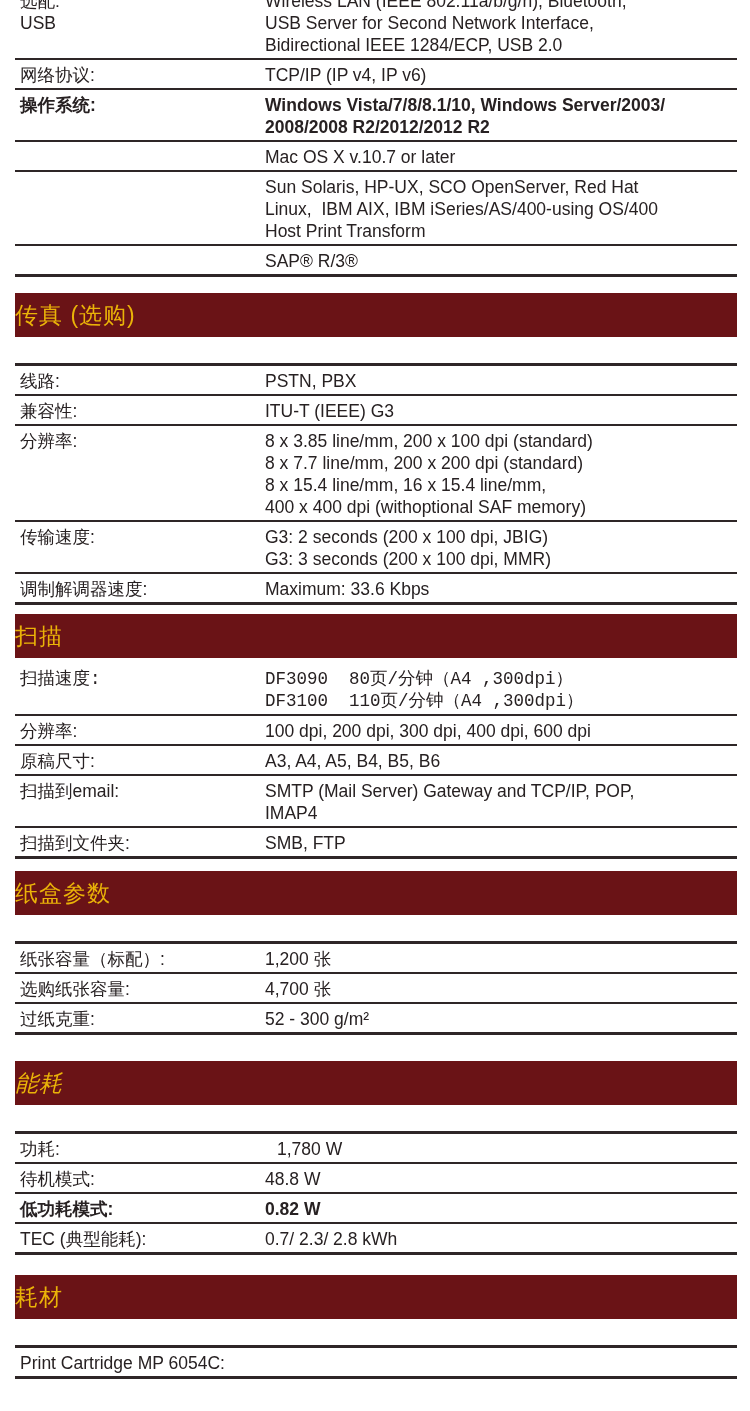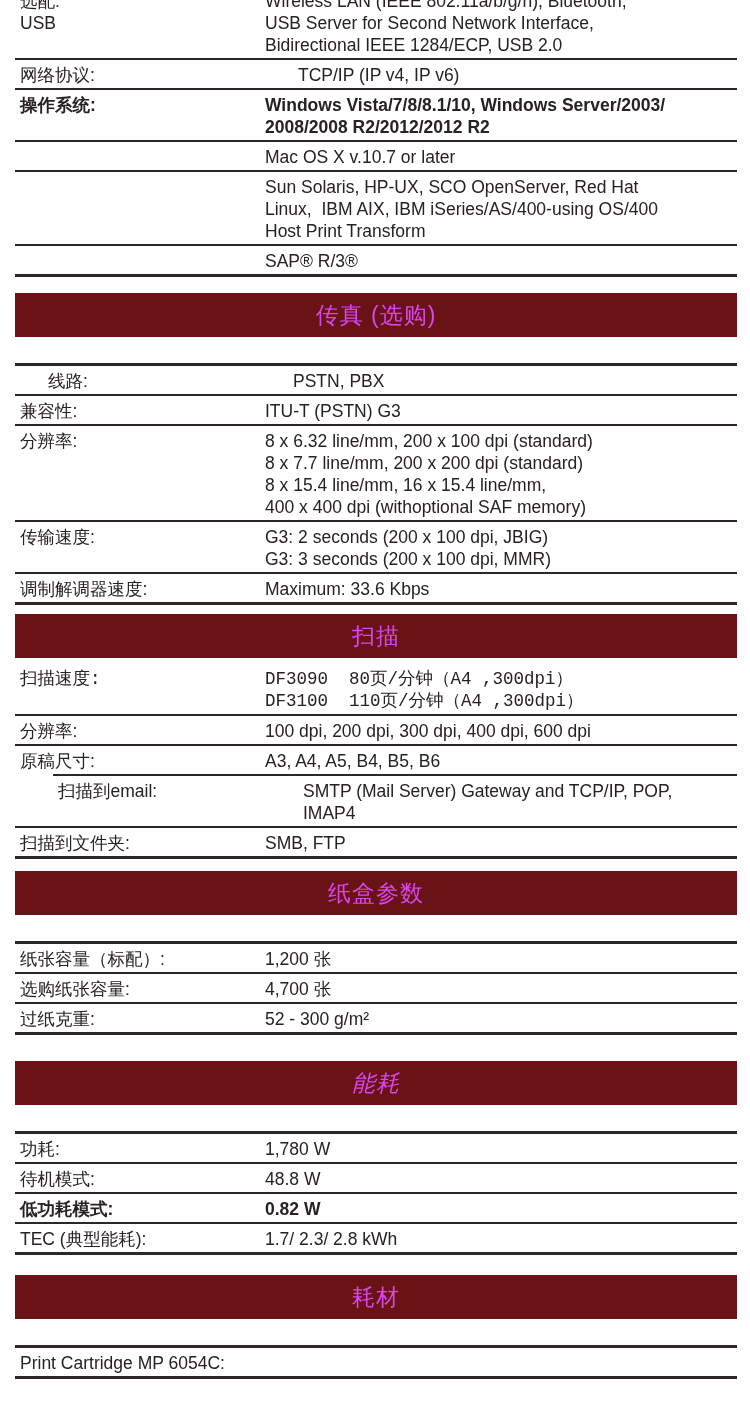--- a/index.html
+++ b/index.html
@@ -5,21 +5,21 @@
   html,body{margin:0;padding:0;background:#ffffff;}
   body{
     width:750px;height:1411px;overflow:hidden;position:relative;
     font-family:"Liberation Sans","DejaVu Sans",sans-serif;
     color:#272122;
   }
   #doc{width:750px;}
   section{display:block;}
   .bar{
     margin:13px 13px 0 15px;height:44px;line-height:44px;
-    text-align:center;color:#d946ef;font-size:23px;letter-spacing:1px;
+    color:#eab308;font-size:23px;letter-spacing:1px;
   }
   .rows{
     margin:26px 13px 0 15px;
     border-top:3px solid #2e2627;
     border-bottom:3px solid #2e2627;
   }
   .row{
     display:flex;align-items:flex-start;
     padding:4px 0 2px 0;
     font-size:17.5px;line-height:22px;
@@ -47,21 +47,21 @@
           <div class="label">
             <div class="tline">选配:</div>
             <div class="tline">USB</div>
           </div>
           <div class="value">
             <div class="tline">Wireless LAN (IEEE 802.11a/b/g/n), Bluetooth,</div>
             <div class="tline">USB Server for Second Network Interface,</div>
             <div class="tline">Bidirectional IEEE 1284/ECP, USB 2.0</div>
           </div>
         </div>
-        <div class="row" style="border-color: rgb(46, 38, 39); gap: 33px;">
+        <div class="row" style="border-color: rgb(46, 38, 39);">
           <div class="label">
             <div class="tline">网络协议:</div>
           </div>
           <div class="value">
             <div class="tline">TCP/IP (IP v4, IP v6)</div>
           </div>
         </div>
         <div class="row" style="border-color: rgb(46, 38, 39); font-weight: bold;">
           <div class="label">
             <div class="tline">操作系统:</div>
@@ -89,42 +89,42 @@
           <div class="label"></div>
           <div class="value">
             <div class="tline">SAP® R/3®</div>
           </div>
         </div>
       </div>
     </section>
     <section data-sec="fax">
       <div class="bar" style="background: rgb(106, 19, 22);"><span>传真 (选购)</span></div>
       <div class="rows" style="border-color: rgb(46, 38, 39);">
-        <div class="row" style="border-color: rgb(46, 38, 39); margin-left: 28px;">
+        <div class="row" style="border-color: rgb(46, 38, 39);">
           <div class="label">
             <div class="tline">线路:</div>
           </div>
           <div class="value">
             <div class="tline">PSTN, PBX</div>
           </div>
         </div>
         <div class="row" style="border-color: rgb(46, 38, 39);">
           <div class="label">
             <div class="tline">兼容性:</div>
           </div>
           <div class="value">
-            <div class="tline">ITU-T (PSTN) G3</div>
+            <div class="tline">ITU-T (IEEE) G3</div>
           </div>
         </div>
         <div class="row" style="border-color: rgb(46, 38, 39);">
           <div class="label">
             <div class="tline">分辨率:</div>
           </div>
           <div class="value">
-            <div class="tline">8 x 6.32 line/mm, 200 x 100 dpi (standard)</div>
+            <div class="tline">8 x 3.85 line/mm, 200 x 100 dpi (standard)</div>
             <div class="tline">8 x 7.7 line/mm, 200 x 200 dpi (standard)</div>
             <div class="tline">8 x 15.4 line/mm, 16 x 15.4 line/mm,</div>
             <div class="tline">400 x 400 dpi (withoptional SAF memory)</div>
           </div>
         </div>
         <div class="row" style="border-color: rgb(46, 38, 39);">
           <div class="label">
             <div class="tline">传输速度:</div>
           </div>
           <div class="value">
@@ -163,21 +163,21 @@
           </div>
         </div>
         <div class="row" style="border-color: rgb(46, 38, 39);">
           <div class="label">
             <div class="tline">原稿尺寸:</div>
           </div>
           <div class="value">
             <div class="tline">A3, A4, A5, B4, B5, B6</div>
           </div>
         </div>
-        <div class="row" style="border-color: rgb(46, 38, 39); margin-left: 38px;">
+        <div class="row" style="border-color: rgb(46, 38, 39);">
           <div class="label">
             <div class="tline">扫描到email:</div>
           </div>
           <div class="value">
             <div class="tline">SMTP (Mail Server) Gateway and TCP/IP, POP,</div>
             <div class="tline">IMAP4</div>
           </div>
         </div>
         <div class="row" style="border-color: rgb(46, 38, 39);">
           <div class="label">
@@ -214,21 +214,21 @@
           </div>
           <div class="value">
             <div class="tline">52 - 300 g/m²</div>
           </div>
         </div>
       </div>
     </section>
     <section data-sec="power">
       <div class="bar" style="background: rgb(106, 19, 22); font-style: italic;"><span>能耗</span></div>
       <div class="rows" style="border-color: rgb(46, 38, 39);">
-        <div class="row" style="border-color: rgb(46, 38, 39);">
+        <div class="row" style="border-color: rgb(46, 38, 39); gap: 12px;">
           <div class="label">
             <div class="tline">功耗:</div>
           </div>
           <div class="value">
             <div class="tline">1,780 W</div>
           </div>
         </div>
         <div class="row" style="border-color: rgb(46, 38, 39);">
           <div class="label">
             <div class="tline">待机模式:</div>
@@ -243,21 +243,21 @@
           </div>
           <div class="value">
             <div class="tline">0.82 W</div>
           </div>
         </div>
         <div class="row" style="border-color: rgb(46, 38, 39);">
           <div class="label">
             <div class="tline">TEC (典型能耗):</div>
           </div>
           <div class="value">
-            <div class="tline">1.7/ 2.3/ 2.8 kWh</div>
+            <div class="tline">0.7/ 2.3/ 2.8 kWh</div>
           </div>
         </div>
       </div>
     </section>
     <section data-sec="consumables">
       <div class="bar" style="background: rgb(106, 19, 22);"><span>耗材</span></div>
       <div class="rows" style="border-color: rgb(46, 38, 39);">
         <div class="row" style="border-color: rgb(46, 38, 39);">
           <div class="label">
             <div class="tline">Print Cartridge MP 6054C:</div>

